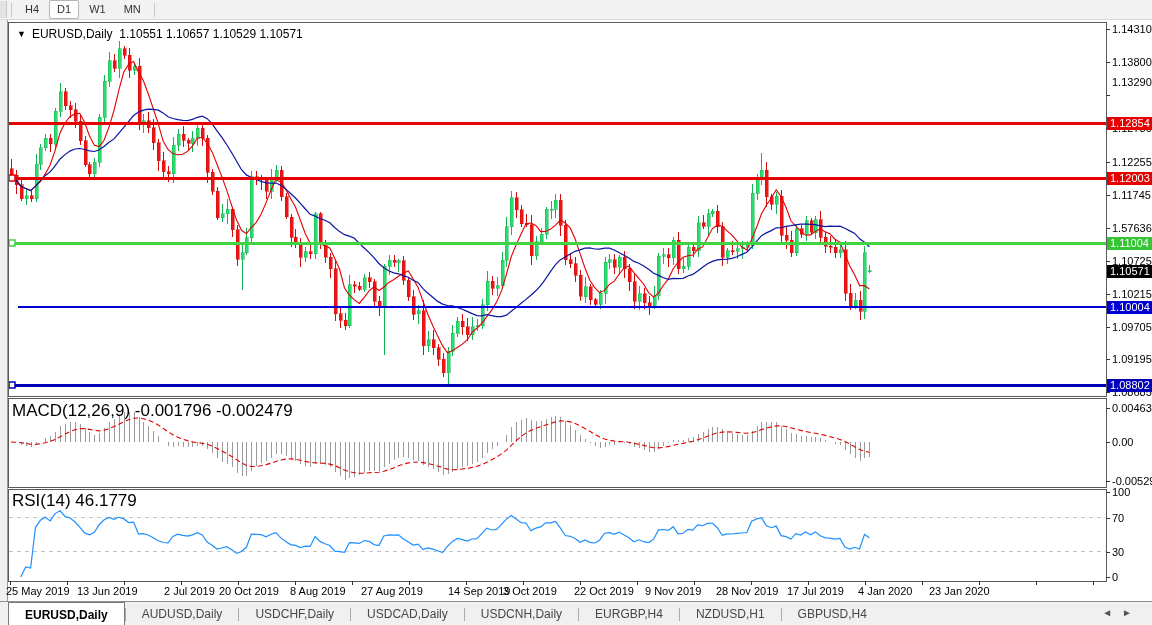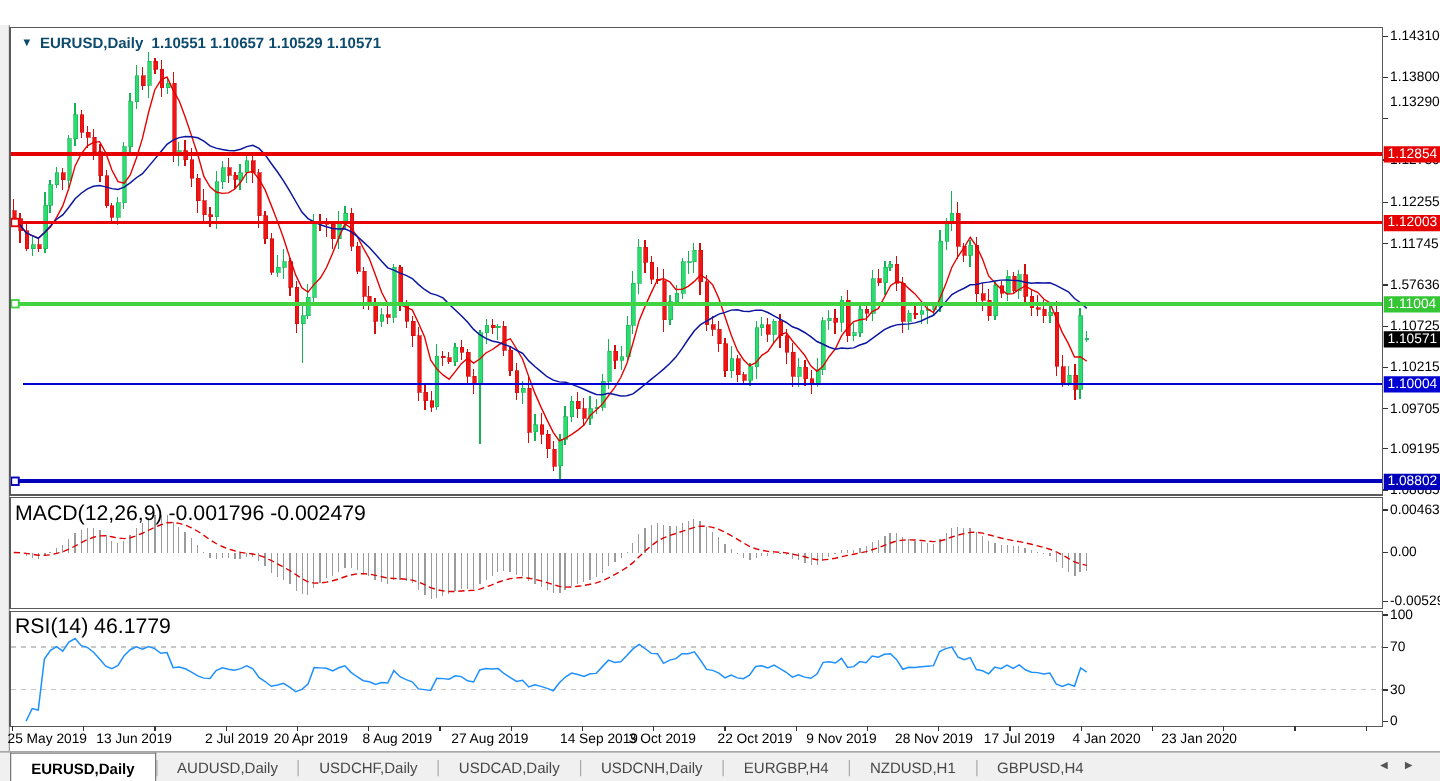--- a/index.html
+++ b/index.html
@@ -12,21 +12,21 @@
     border:1px solid transparent;border-radius:2px;cursor:default;}
   .tf-btn.active{background:#fdfdfd;border:1px solid #b5b5b5;}
   .tb-sep{width:1px;height:14px;background:#c8c8c8;margin:0 4px;}
   .tb-stub{width:6px;height:17px;background:#e4e4e4;border-right:1px solid #c8c8c8;}
   
   #left-edge{position:absolute;left:0;top:20px;width:7px;height:581px;background:#f0f0f0;
     border-right:1px solid #9a9a9a;}
   
   #chart-svg{position:absolute;left:0;top:0;}
   
-  #chart-title{position:absolute;left:17px;top:27px;font-size:12px;font-weight:bold;color:#0c4a6e;}
+  #chart-title{position:absolute;left:17px;top:27px;font-size:12px;font-weight:normal;color:#000000;}
   #chart-title .tri{display:inline-block;font-size:9px;margin-right:6px;position:relative;top:-1px;}
   .panel-label{position:absolute;left:12px;font-size:17px;color:#000;}
   .axis-label{position:absolute;left:1112px;font-size:11px;color:#000;white-space:nowrap;}
   .axis-badge{position:absolute;left:1107px;width:45px;height:13px;font-size:11px;color:#fff;
     text-align:left;padding-left:3px;line-height:13px;white-space:nowrap;}
   .date-label{position:absolute;top:585px;font-size:11px;color:#000;white-space:nowrap;}
   
   #tabbar{position:absolute;left:0;top:601px;width:1152px;height:24px;background:#f0f0f0;
     border-top:1px solid #8f8f8f;display:flex;align-items:stretch;}
   .tab{position:relative;display:flex;align-items:center;padding:0 16px;font-size:12px;color:#474747;
@@ -34,20 +34,31 @@
   .tab.active{background:#fff;border:1px solid #7a7a7a;border-top:1px solid #7a7a7a;border-bottom:none;
     color:#000;font-weight:bold;margin-top:0;}
   .tab-sep{width:1px;height:13px;background:#aaa;align-self:center;}
   #tab-arrows{position:absolute;right:10px;top:607px;font-size:10px;color:#555;letter-spacing:10px;}
 </style>
 </head>
 <body>
 
 <div id="app">
 
+  <div id="toolbar">
+    <div class="tb-stub"></div>
+    <div class="tb-sep"></div>
+    <span id="tf-buttons" style="display:flex;">
+        <div class="tf-btn">H4</div>
+        <div class="tf-btn active">D1</div>
+        <div class="tf-btn">W1</div>
+        <div class="tf-btn">MN</div>
+      </span>
+    <div class="tb-sep"></div>
+  </div>
 
   <div id="left-edge"></div>
 
   <svg id="chart-svg" width="1152" height="625">
       <line x1="11" y1="158.8" x2="11" y2="180.7" stroke="#cf0d0d" stroke-width="1" shape-rendering="crispEdges"></line>
       <rect x="10" y="168.5" width="3" height="6.5" fill="#f01414" stroke="#cf0d0d" stroke-width="0.5" shape-rendering="crispEdges"></rect>
       <line x1="16" y1="170.3" x2="16" y2="194.4" stroke="#cf0d0d" stroke-width="1" shape-rendering="crispEdges"></line>
       <rect x="15" y="175.0" width="3" height="9.7" fill="#f01414" stroke="#cf0d0d" stroke-width="0.5" shape-rendering="crispEdges"></rect>
       <line x1="21" y1="179.0" x2="21" y2="200.8" stroke="#cf0d0d" stroke-width="1" shape-rendering="crispEdges"></line>
       <rect x="20" y="184.7" width="3" height="14.2" fill="#f01414" stroke="#cf0d0d" stroke-width="0.5" shape-rendering="crispEdges"></rect>
@@ -660,21 +671,21 @@
       <div class="axis-badge" style="top: 172px; background: rgb(230, 0, 0);">1.12003</div>
       <div class="axis-badge" style="top: 237px; background: rgb(53, 197, 53);">1.11004</div>
       <div class="axis-badge" style="top: 265px; background: rgb(0, 0, 0);">1.10571</div>
       <div class="axis-badge" style="top: 301px; background: rgb(0, 0, 210);">1.10004</div>
       <div class="axis-badge" style="top: 379px; background: rgb(0, 0, 187);">1.08802</div>
     </div>
   <div id="date-labels">
       <div class="date-label" style="left: 6px;">25 May 2019</div>
       <div class="date-label" style="left: 77px;">13 Jun 2019</div>
       <div class="date-label" style="left: 148px; margin-left: 16px;">2 Jul 2019</div>
-      <div class="date-label" style="left: 219px;">20 Apr 2019</div>
+      <div class="date-label" style="left: 219px;">20 Oct 2019</div>
       <div class="date-label" style="left: 290px;">8 Aug 2019</div>
       <div class="date-label" style="left: 361px;">27 Aug 2019</div>
       <div class="date-label" style="left: 448px;">14 Sep 2019</div>
       <div class="date-label" style="left: 503px;">3 Oct 2019</div>
       <div class="date-label" style="left: 574px;">22 Oct 2019</div>
       <div class="date-label" style="left: 645px;">9 Nov 2019</div>
       <div class="date-label" style="left: 716px;">28 Nov 2019</div>
       <div class="date-label" style="left: 787px;">17 Jul 2019</div>
       <div class="date-label" style="left: 858px;">4 Jan 2020</div>
       <div class="date-label" style="left: 929px;">23 Jan 2020</div>

